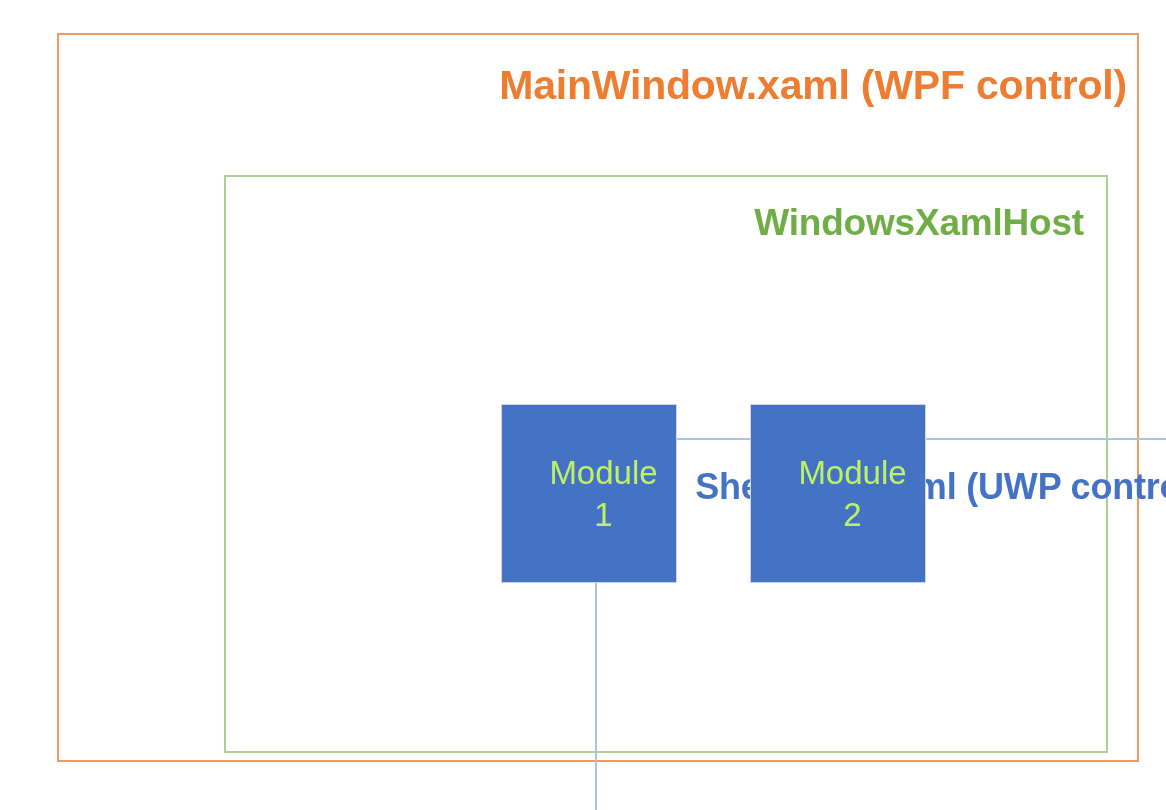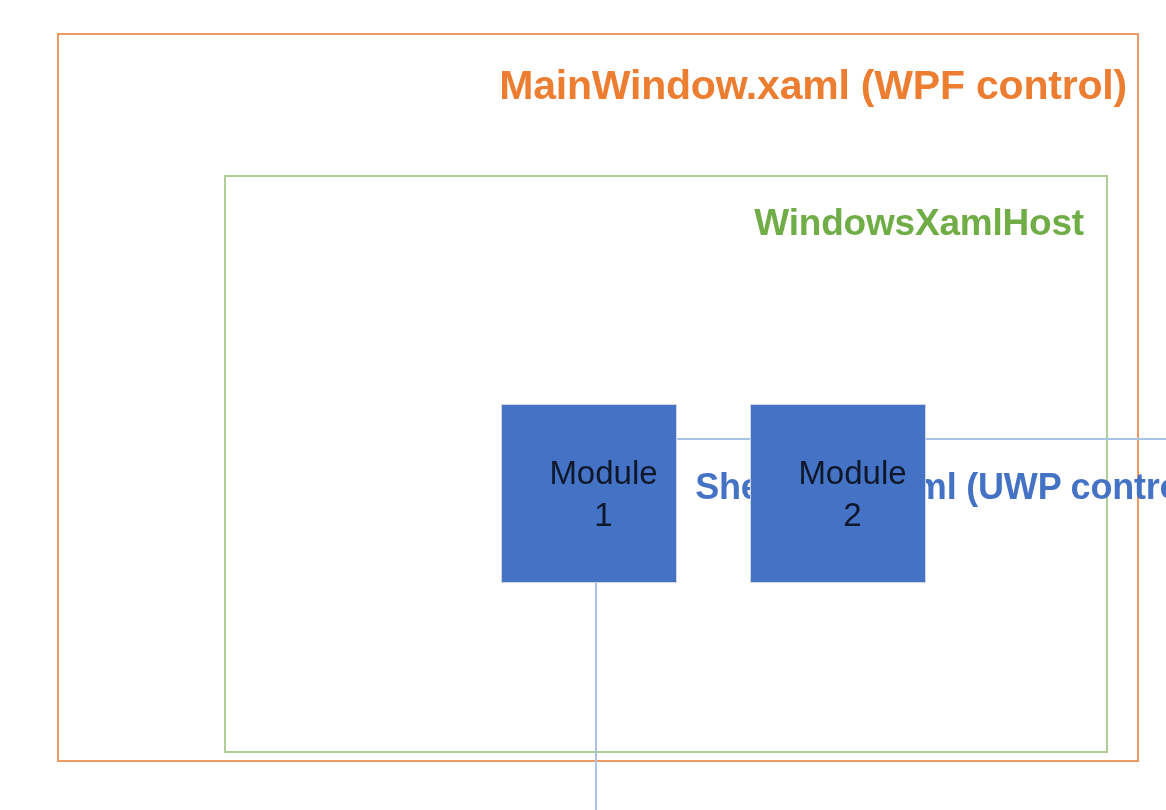--- a/index.html
+++ b/index.html
@@ -91,21 +91,21 @@
   
   .module {
     position: absolute;
     box-sizing: border-box;
     background: #4472C4;
     border: 1px solid #D0D4DE;
     display: flex;
     flex-direction: column;
     align-items: center;
     justify-content: center;
-    color: #0f172a;
+    color: #bef264;
     font-size: 33px;
     line-height: 1.25;
     text-align: center;
     padding-left: 29px;
   }
 
   .module-1 {
     left: 501px;
     top: 404px;
     width: 176px;

